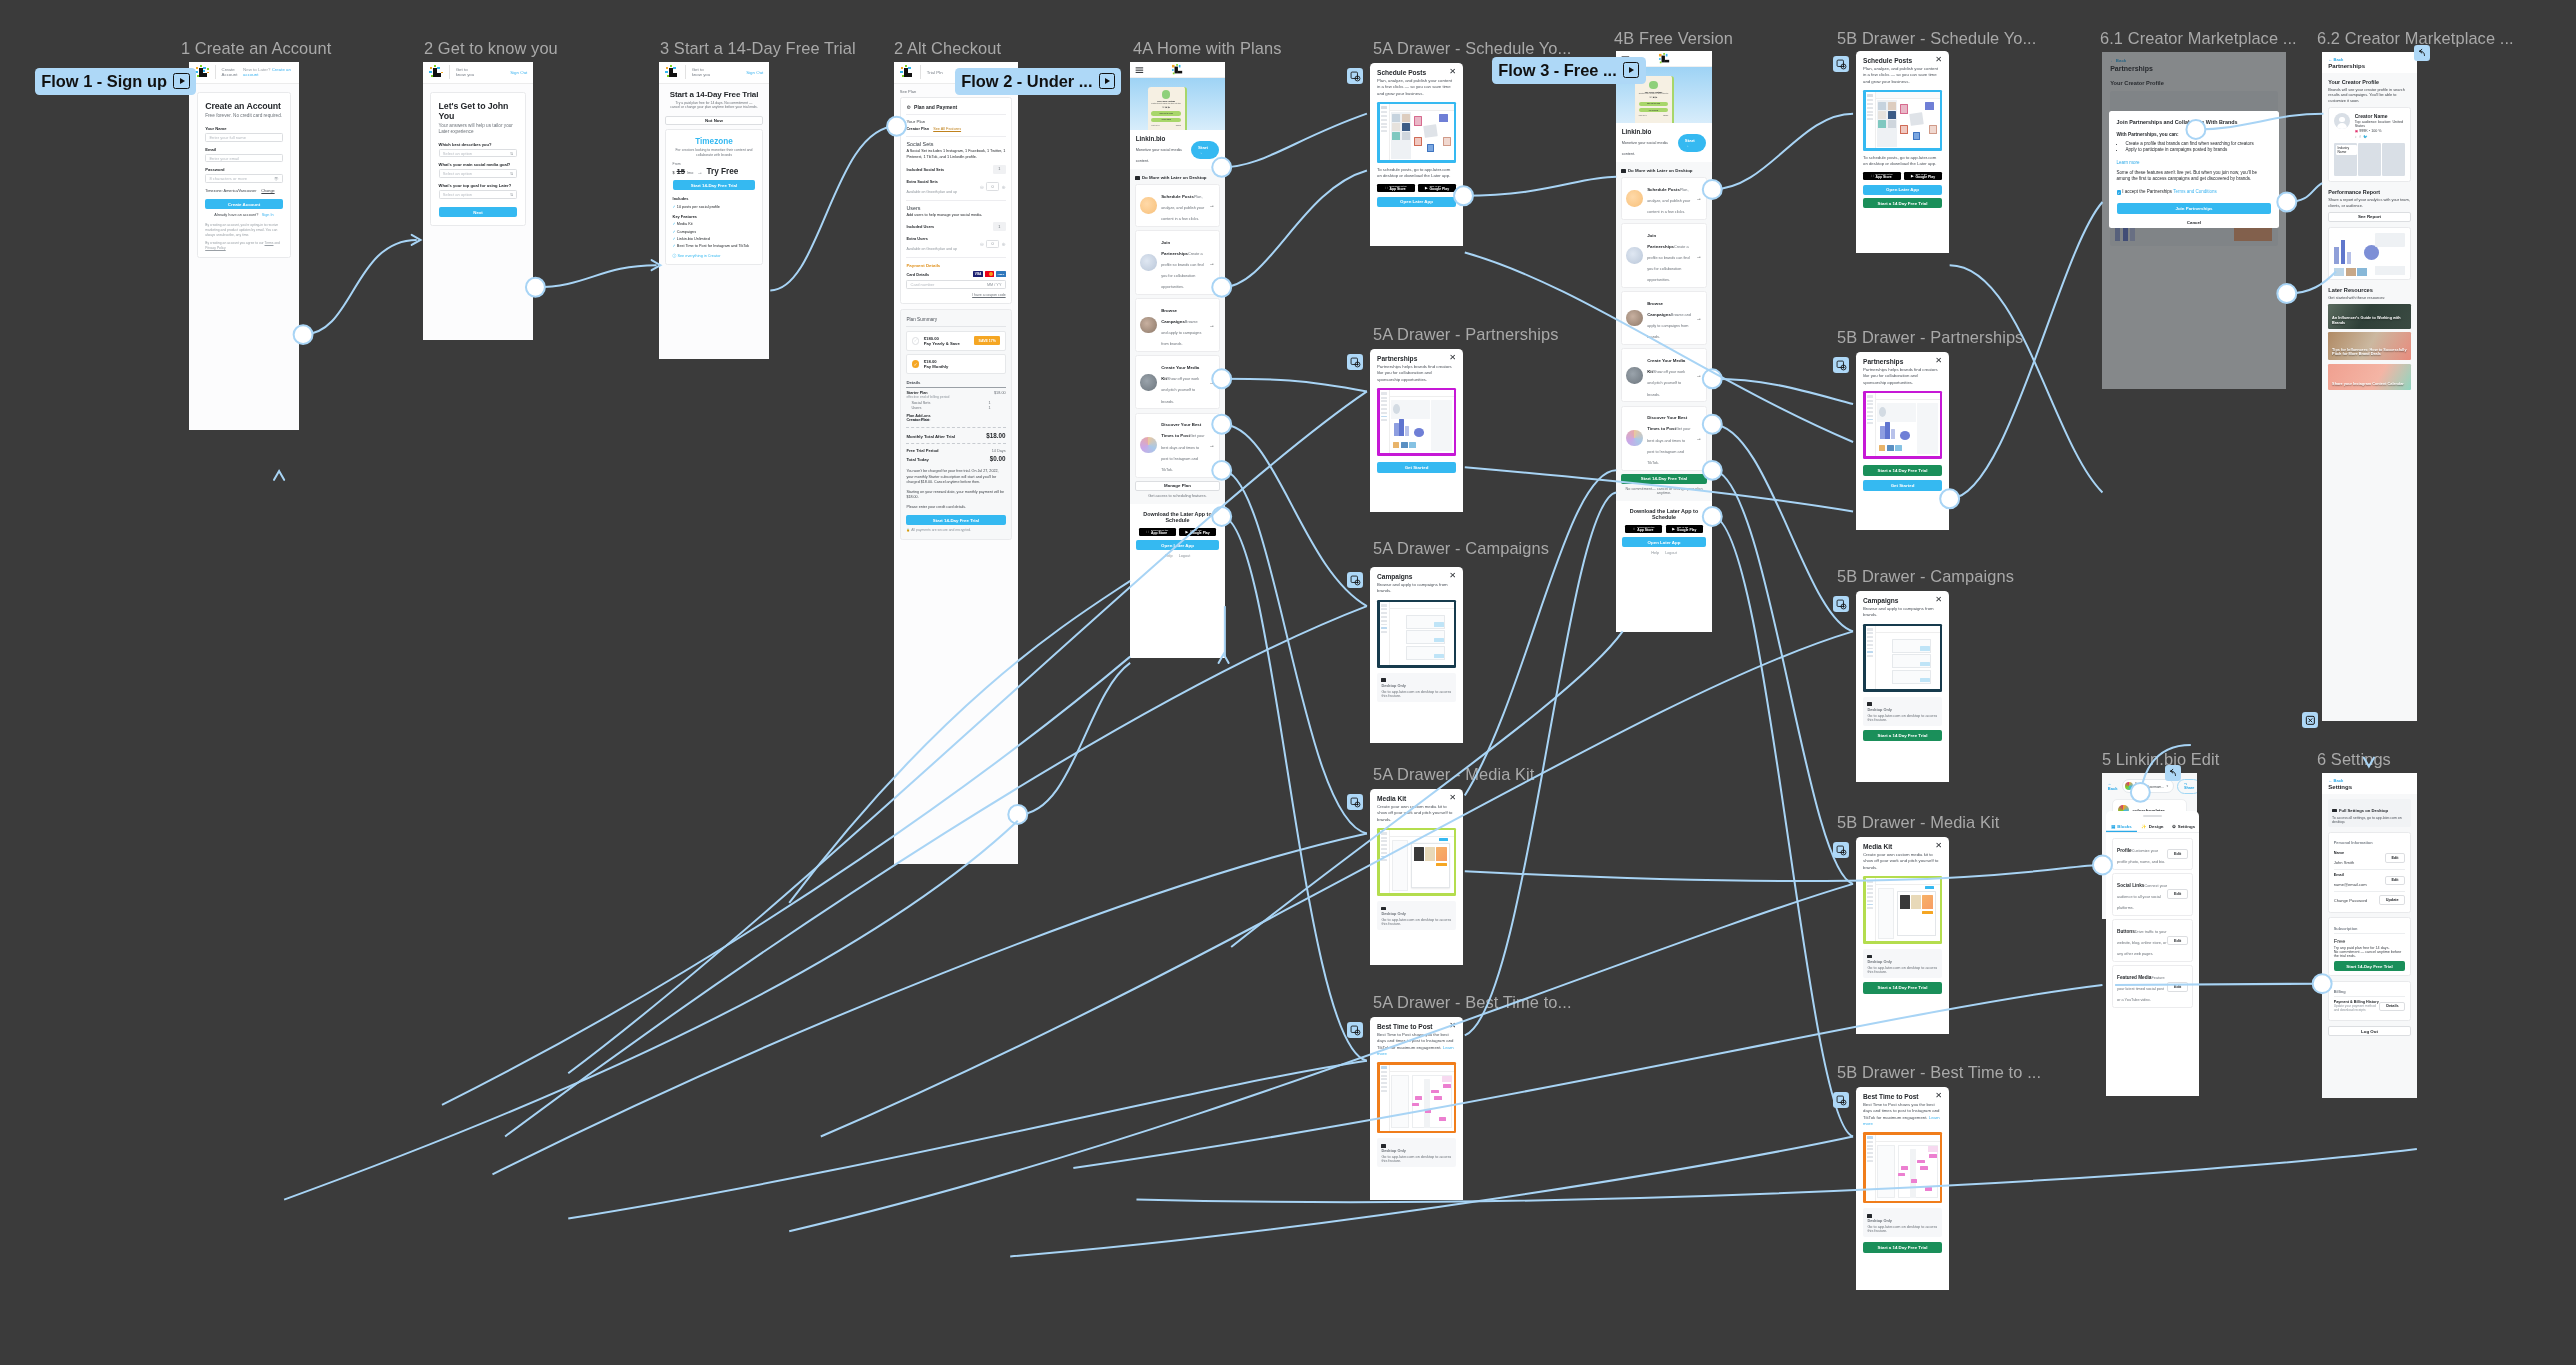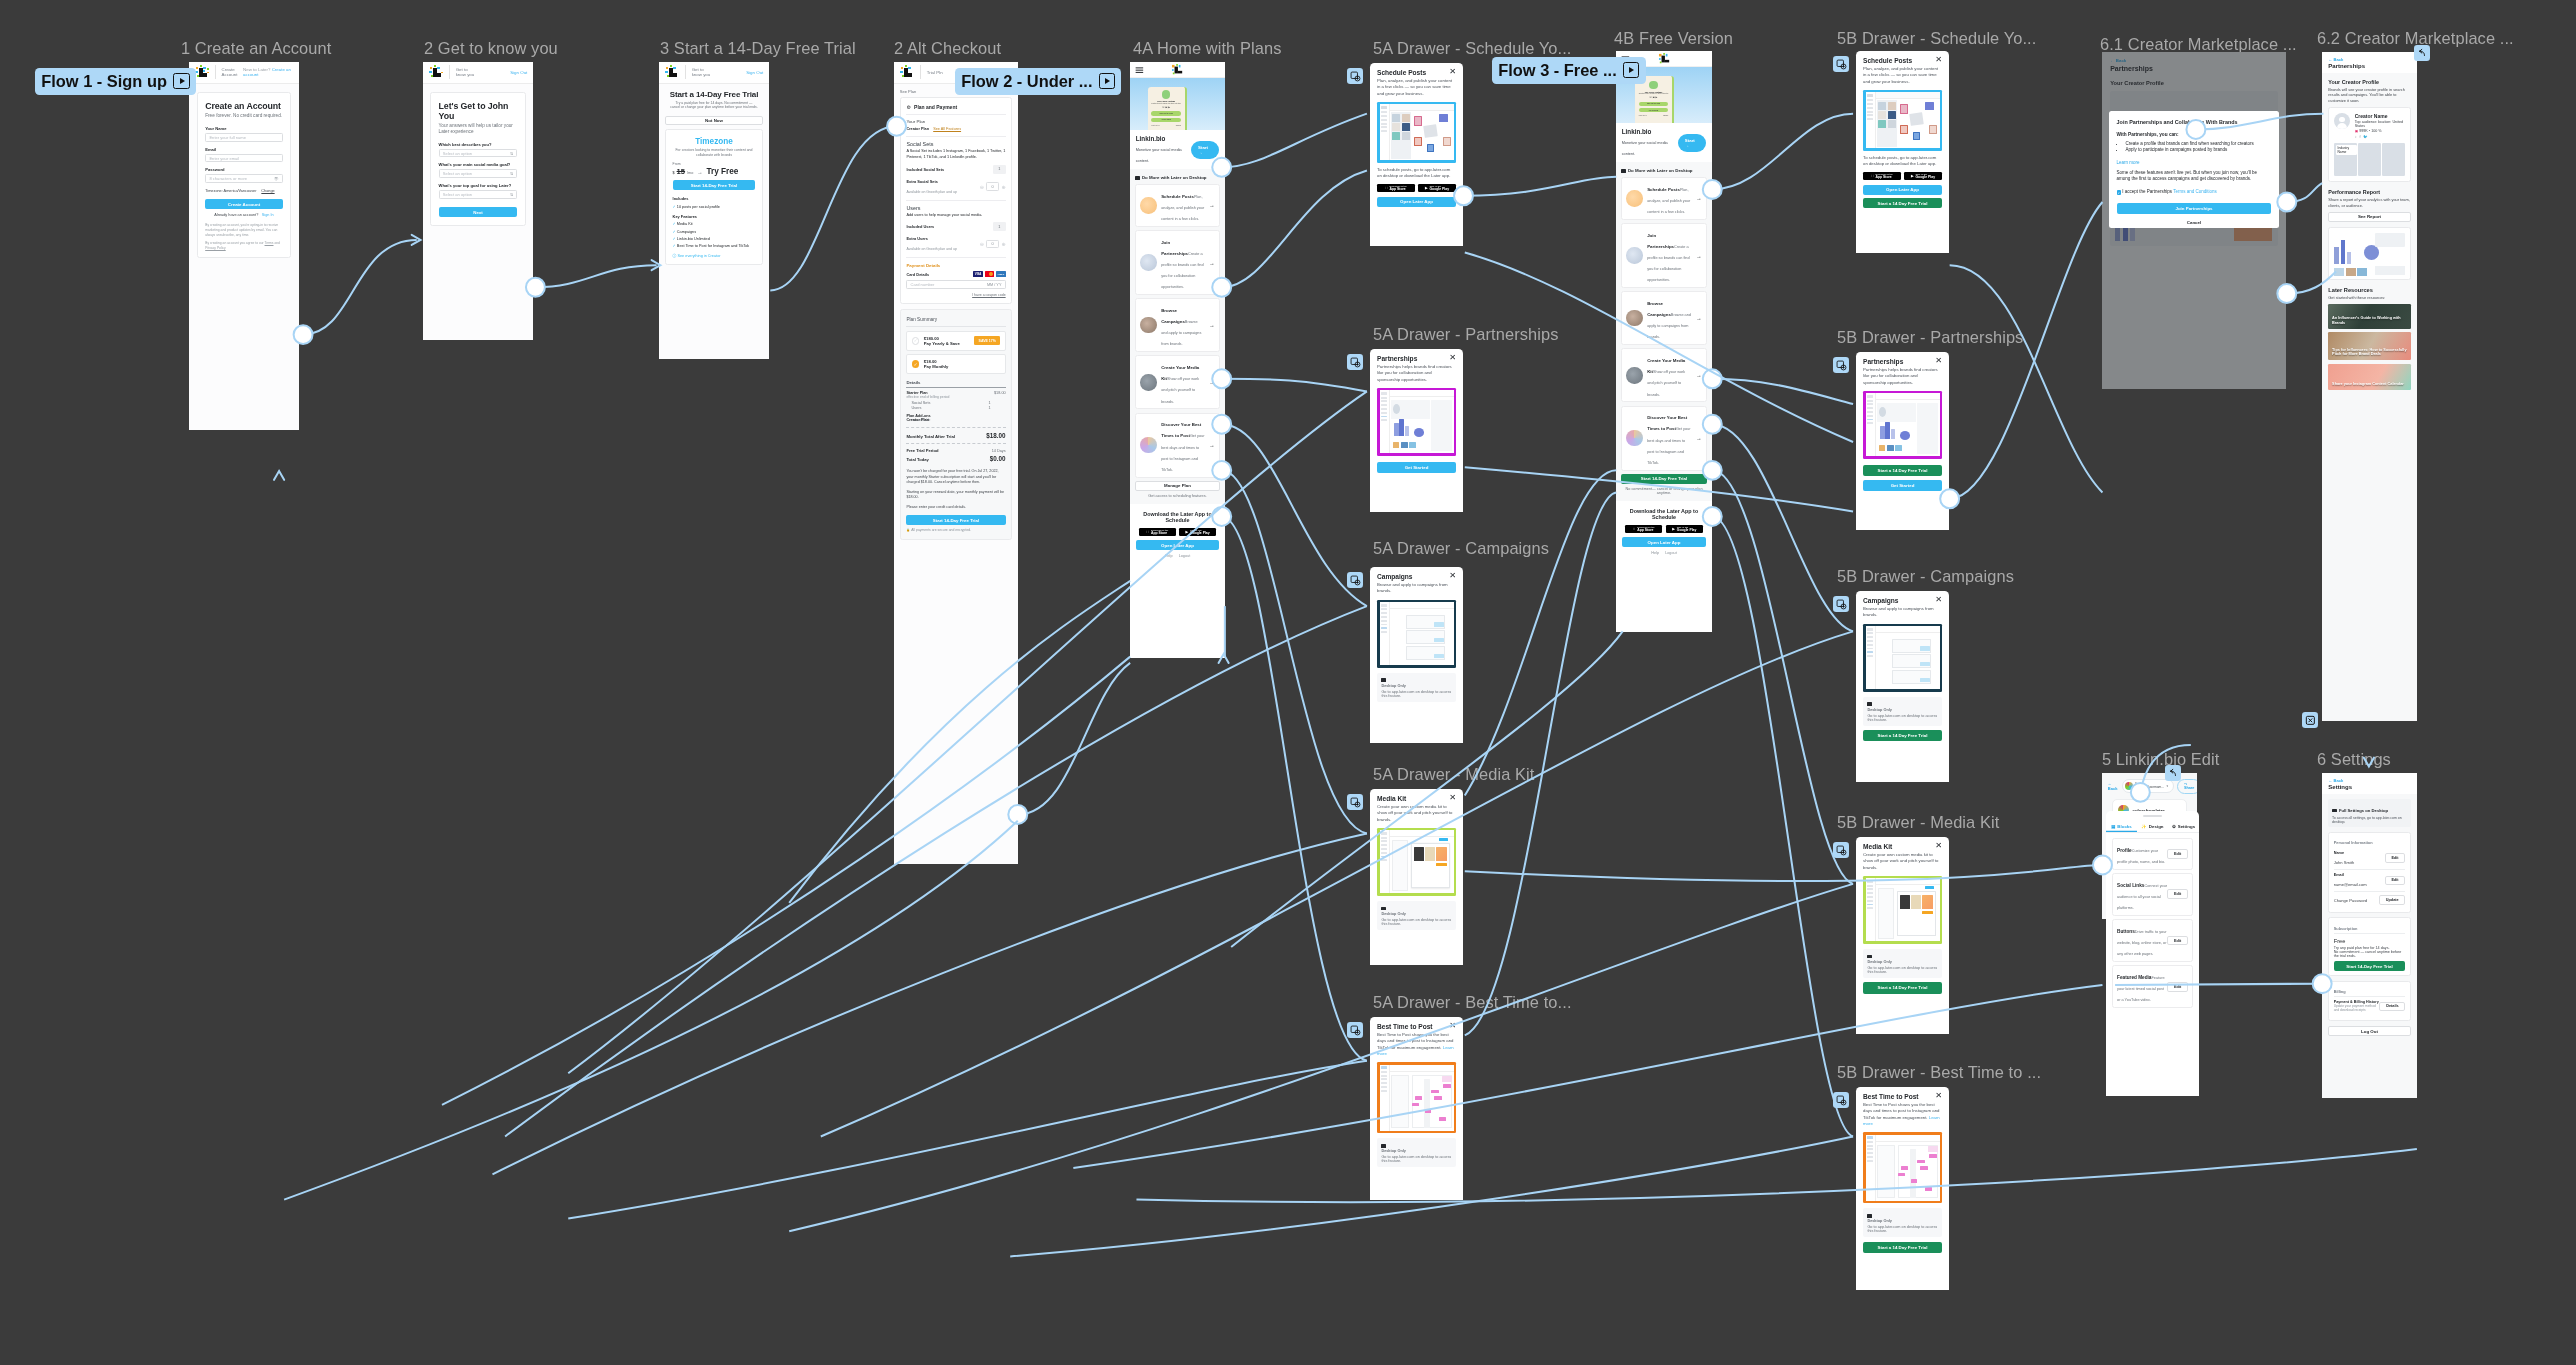--- a/index.html
+++ b/index.html
@@ -168,21 +168,21 @@
 <div class="frame-label" style="left:1373px;top:325px">5A Drawer - Partnerships</div>
 <div class="frame-label" style="left:1373px;top:539px">5A Drawer - Campaigns</div>
 <div class="frame-label" style="left:1373px;top:765px">5A Drawer - Media Kit</div>
 <div class="frame-label" style="left:1373px;top:993px">5A Drawer - Best Time to...</div>
 <div class="frame-label" style="left:1614px;top:29px">4B Free Version</div>
 <div class="frame-label" style="left:1837px;top:29px">5B Drawer - Schedule Yo...</div>
 <div class="frame-label" style="left:1837px;top:328px">5B Drawer - Partnerships</div>
 <div class="frame-label" style="left:1837px;top:567px">5B Drawer - Campaigns</div>
 <div class="frame-label" style="left:1837px;top:813px">5B Drawer - Media Kit</div>
 <div class="frame-label" style="left:1837px;top:1063px">5B Drawer - Best Time to ...</div>
-<div class="frame-label" style="left:2100px;top:35px">6.1 Creator Marketplace ...</div>
+<div class="frame-label" style="left:2100px;top:29px">6.1 Creator Marketplace ...</div>
 <div class="frame-label" style="left:2317px;top:29px">6.2 Creator Marketplace ...</div>
 <div class="frame-label" style="left:2102px;top:750px">5 Linkin.bio Edit</div>
 <div class="frame-label" style="left:2317px;top:750px">6 Settings</div>
 
 <div class="frame" style="left:189px;top:62px;width:110px;height:368px;">
   <div class="appbar">
     <span class="logo">
       <i style="left:1.3px;top:1.3px;width:2.5px;height:2.5px;background:#f5a623"></i>
       <i style="left:5.7px;top:0px;width:1.9px;height:1.9px;background:#7ed321"></i>
       <i style="left:8.8px;top:1.3px;width:2.5px;height:2.5px;background:#35b9f1"></i>

